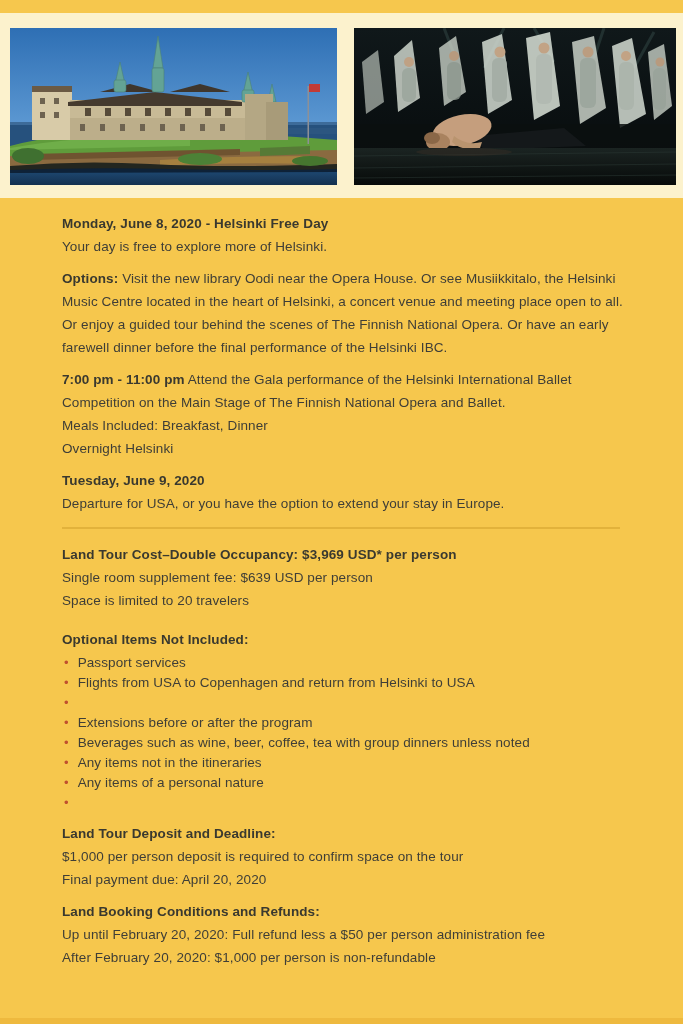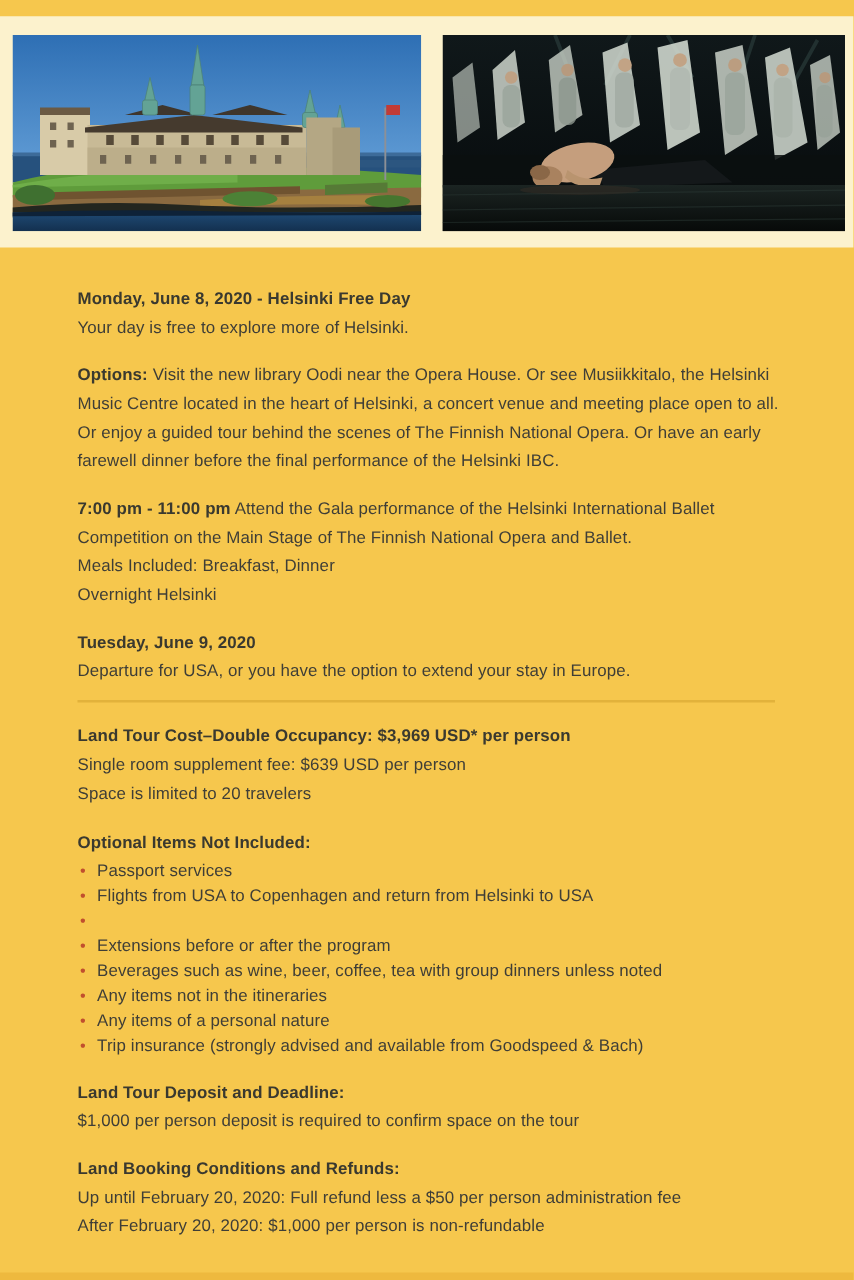--- a/index.html
+++ b/index.html
@@ -19,21 +19,21 @@
     padding:15px 7px 13px 10px;
     display:flex; gap:17px;
   }
   .photo { display:block; flex:0 0 auto; }
   .content {
     padding:14px 51px 0 62px;
     font-size:13.5px; line-height:23px;
     color:#3f3e37;
     letter-spacing:0.1px;
   }
-  .para { margin:15px 0 9px 0; }
+  .para { margin:0 0 9px 0; }
   .para:last-child { margin-bottom:0; }
   b, .bold { font-weight:bold; color:#3a392f; }
   .divider {
     border:none; border-top:2px solid #e2b23b;
     width:558px; margin:12px 0 14px 0;
   }
   ul.bullets { list-style:none; margin:0 0 9px 0; padding:0; }
   ul.bullets li { display:flex; gap:9px; line-height:20px; align-items:flex-start; }
   ul.bullets .dot {
     color:#c14f2e; font-size:13px; line-height:20px; flex:0 0 auto;
@@ -255,27 +255,27 @@
       <li>
           <span class="dot">•</span>
           <span>Any items not in the itineraries</span>
         </li>
       <li>
           <span class="dot">•</span>
           <span>Any items of a personal nature</span>
         </li>
       <li>
           <span class="dot">•</span>
-          <span>Trip insurance (strongly advised and available from Goodspeed &amp; Bach)</span>
         </li>
     </ul>
 
     <div class="para">
       <div class="bold">Land Tour Deposit and Deadline:</div>
       <div>$1,000 per person deposit is required to confirm space on the tour</div>
+      <div>Final payment due: April 20, 2020</div>
     </div>
 
     <div class="para">
       <div class="bold">Land Booking Conditions and Refunds:</div>
       <div>Up until February 20, 2020: Full refund less a $50 per person administration fee</div>
       <div>After February 20, 2020: $1,000 per person is non-refundable</div>
     </div>
 
   </main>
 

